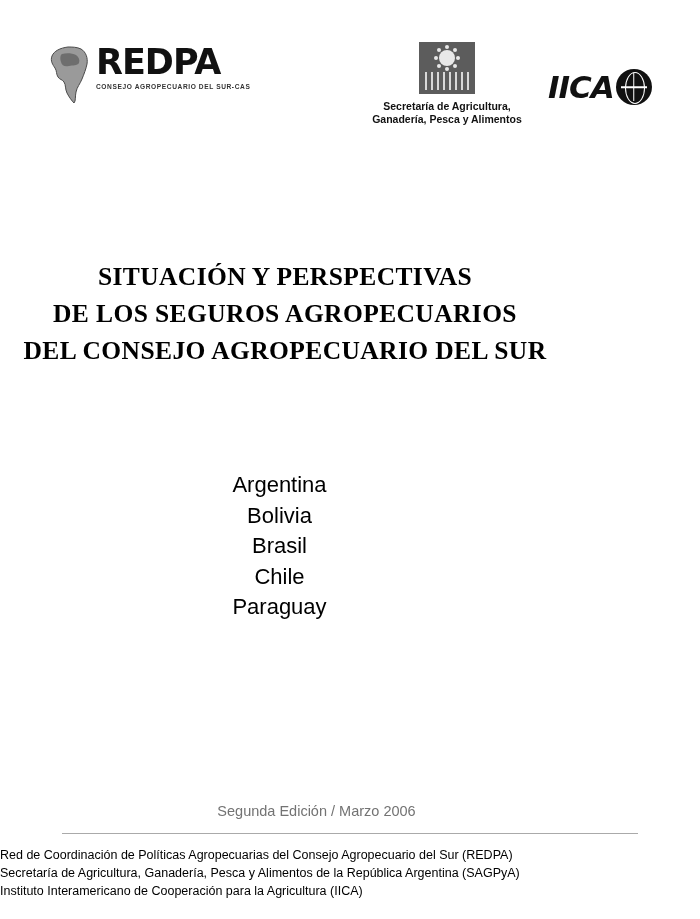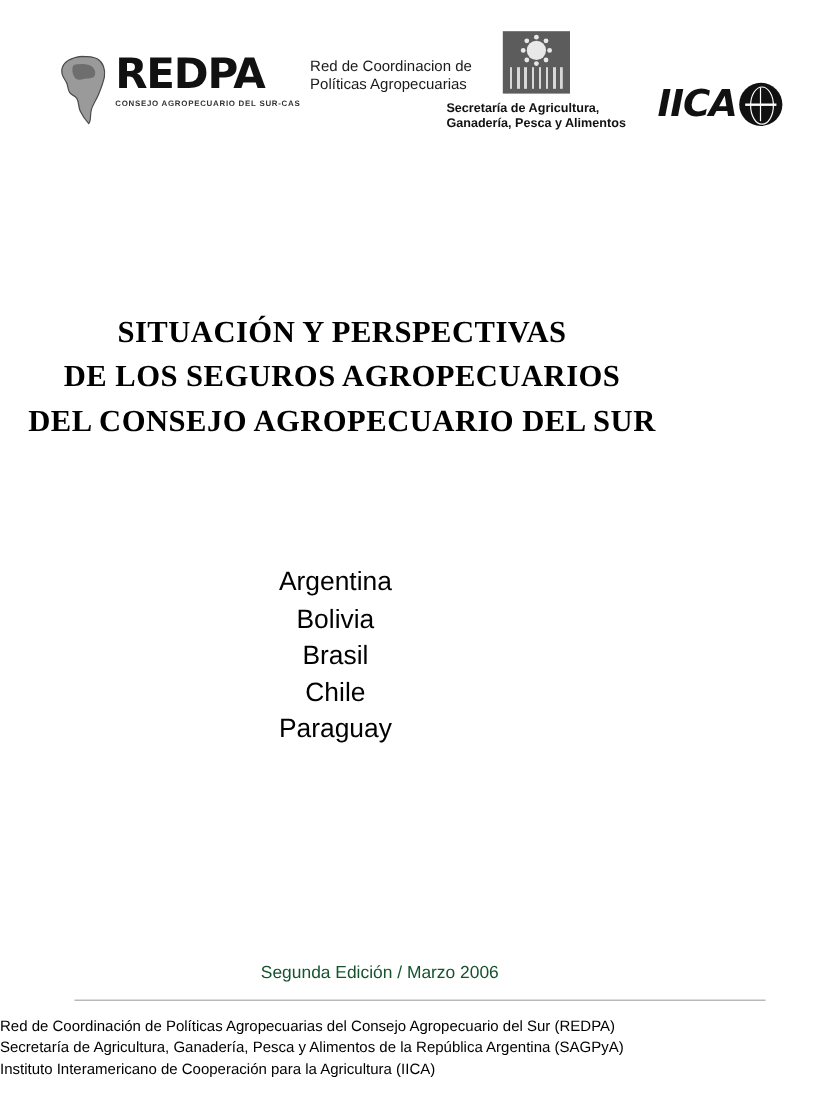--- a/index.html
+++ b/index.html
@@ -70,22 +70,23 @@
     letter-spacing: 0.6px;
     color: #333;
     margin-top: 3px;
     font-weight: bold;
   }
 
   
   .sagpya-block {
     position: absolute;
     left: 372px;
-    top: 4px;
+    top: 20px;
     width: 150px;
+    text-align: center;
   }
   .sagpya-emblem {
     width: 56px;
     height: 52px;
     margin: 0 auto 6px auto;
     background: #5c5c5c;
     position: relative;
     overflow: hidden;
   }
   .sagpya-emblem .sun {
@@ -213,21 +214,21 @@
 
   
   .edition {
     position: absolute;
     top: 803px;
     left: 0;
     width: 633px;
     text-align: center;
     font-family: "Liberation Sans", sans-serif;
     font-size: 14.5px;
-    color: #14532d;
+    color: #737373;
   }
 
   .divider {
     position: absolute;
     top: 833px;
     left: 62px;
     width: 576px;
     height: 1px;
     background: #aaaaaa;
   }
@@ -255,24 +256,20 @@
   <div class="redpa-block">
     <svg class="map-icon" viewBox="0 0 44 58">
       <path d="M20 1 C12 2 6 5 4 10 C2 15 5 19 7 22 C9 25 8 28 10 31 C12 34 14 33 16 36 C18 39 17 43 19 47 C21 51 24 55 26 57 C28 55 27 50 28 46 C29 41 32 38 34 33 C36 28 38 23 39 18 C40 12 38 6 33 3 C29 1 24 1 20 1 Z" fill="#9a9a9a" stroke="#4a4a4a" stroke-width="1"></path>
       <path d="M14 8 C18 7 24 7 28 9 C31 11 32 14 31 17 C29 20 25 19 21 20 C17 21 14 20 13 16 C12 13 12 9 14 8 Z" fill="#6e6e6e"></path>
     </svg>
     <div class="redpa-text">
       <div>
         <div class="redpa-word">REDPA</div>
         <div class="redpa-sub">CONSEJO AGROPECUARIO DEL SUR-CAS</div>
       </div>
-      <div class="redpa-right">
-        <div class="redpa-line1">Red de Coordinacion de</div>
-        <div class="redpa-line2">Políticas Agropecuarias</div>
-      </div>
     </div>
   </div>
 
   <div class="sagpya-block">
     <div class="sagpya-emblem">
       <div class="sun"></div>
       <div class="field"></div>
     </div>
     <div class="sagpya-caption">Secretaría de Agricultura,</div>
     <div class="sagpya-caption">Ganadería, Pesca y Alimentos</div>

